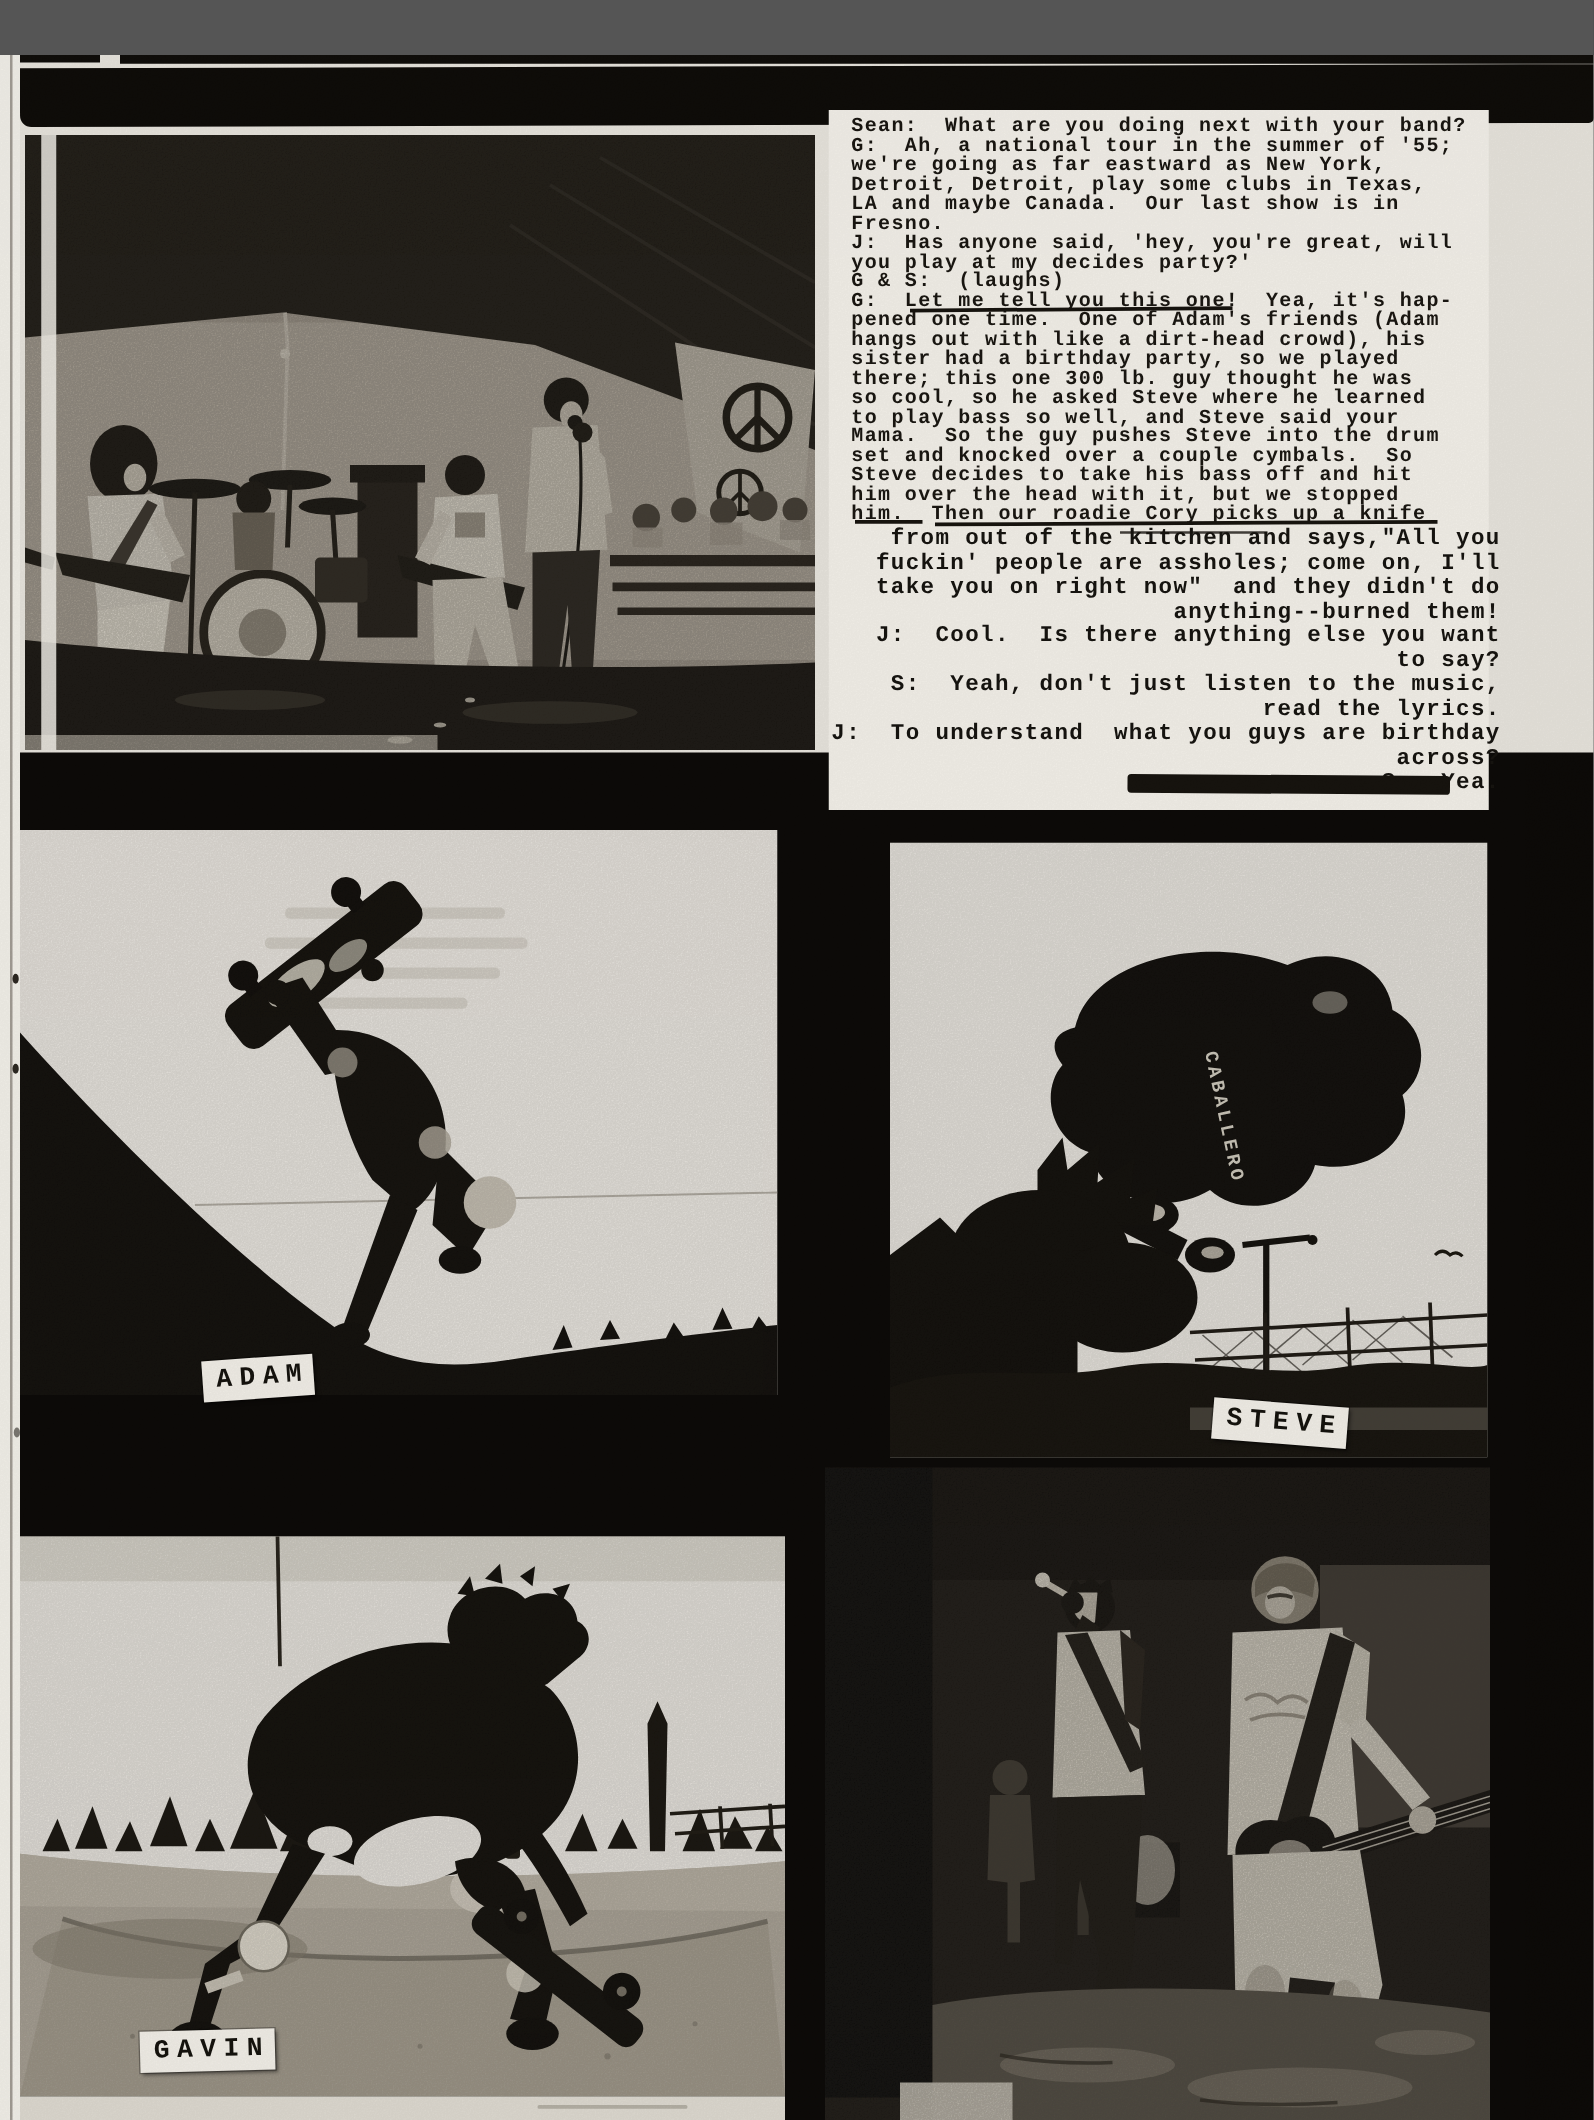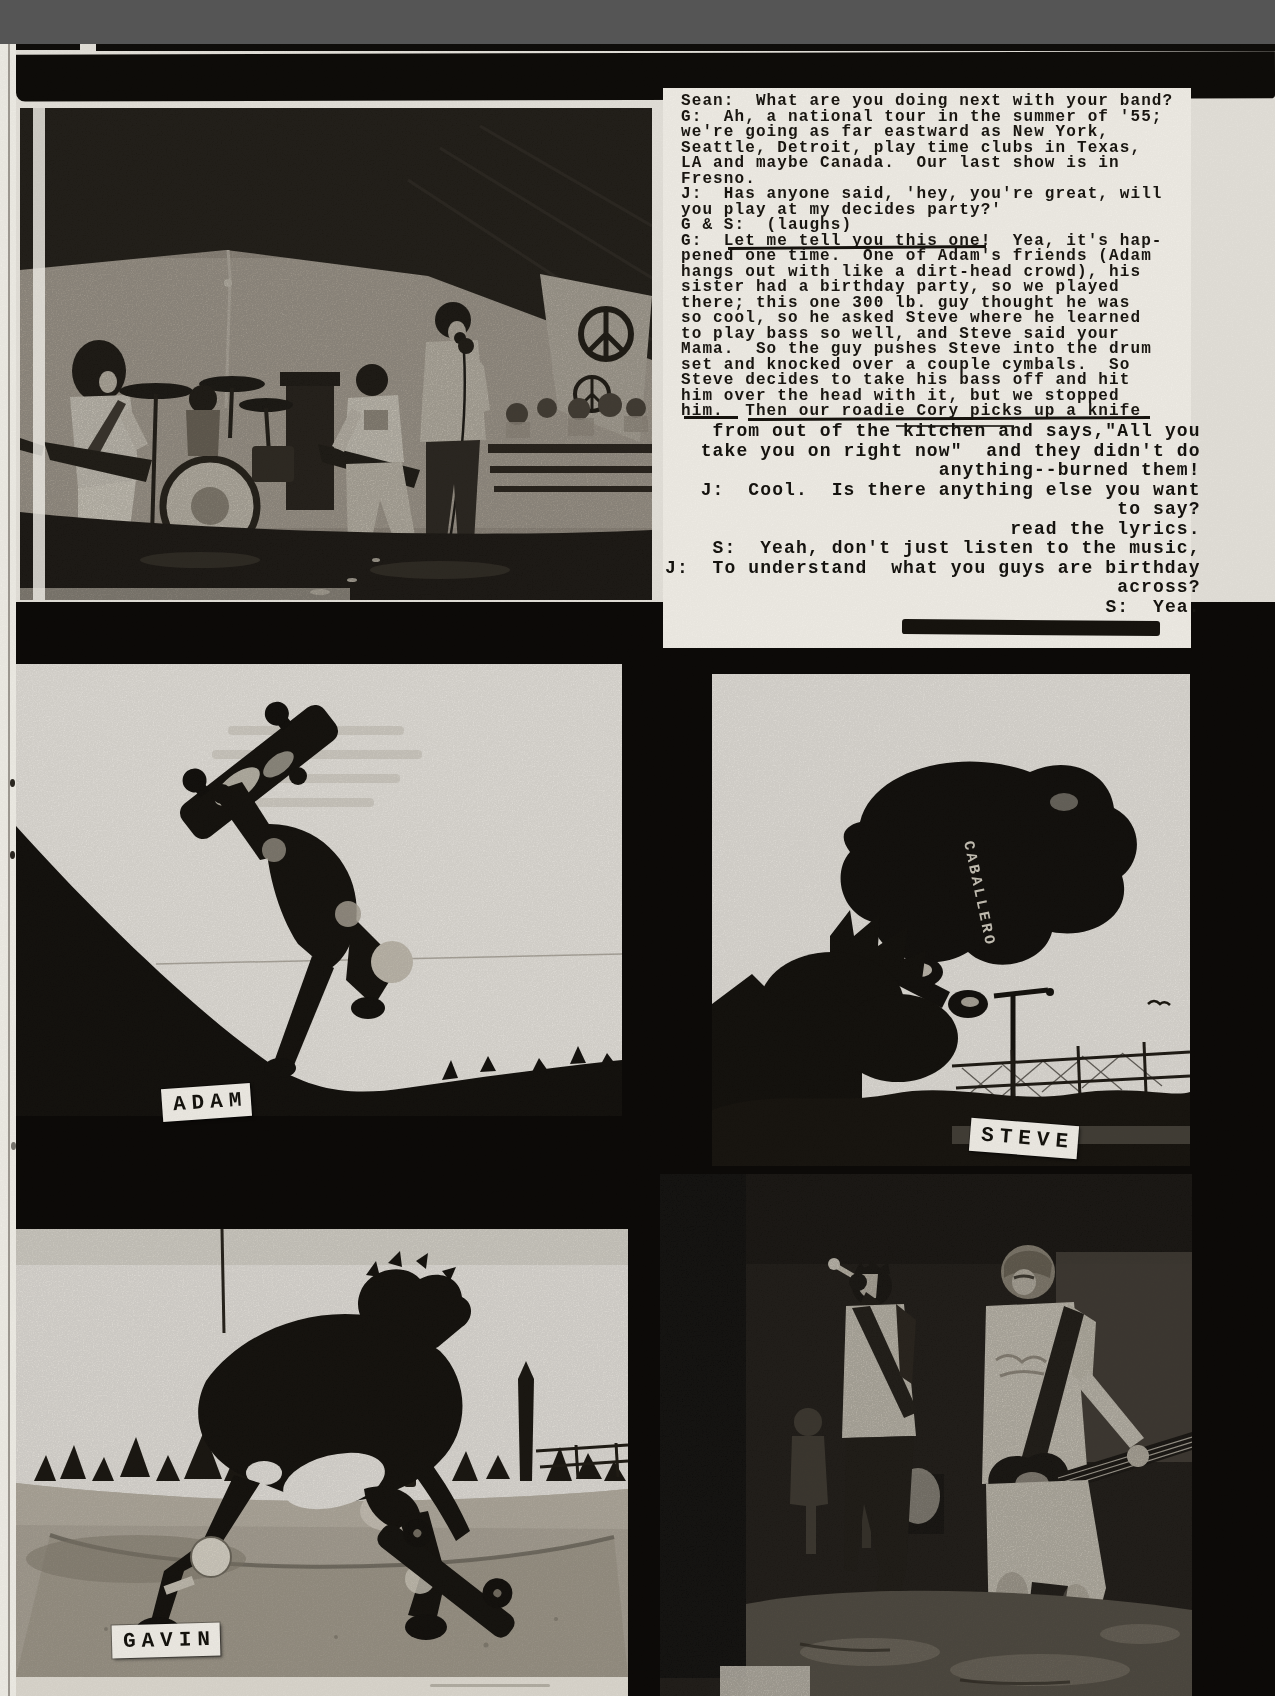--- a/index.html
+++ b/index.html
@@ -170,47 +170,48 @@
       <rect width="632" height="492" filter="url(#grain)" opacity="0.32"></rect>
     </svg>
   </div>
   <div class="abs scan-gap"></div>
 
   <div class="abs interview">
     <div class="small-block">
       <div class="tl-small">Sean:  What are you doing next with your band?</div>
       <div class="tl-small">G:  Ah, a national tour in the summer of '55;</div>
       <div class="tl-small">we're going as far eastward as New York,</div>
-      <div class="tl-small">Seattle, Detroit, play time clubs in Texas,</div>
+      <div class="tl-small">Detroit, Detroit, play some clubs in Texas,</div>
       <div class="tl-small">LA and maybe Canada.  Our last show is in</div>
       <div class="tl-small">Fresno.</div>
       <div class="tl-small">J:  Has anyone said, 'hey, you're great, will</div>
       <div class="tl-small">you play at my decides party?'</div>
       <div class="tl-small">G &amp; S:  (laughs)</div>
       <div class="tl-small">G:  Let me tell you this one!  Yea, it's hap-</div>
       <div class="tl-small">pened one time.  One of Adam's friends (Adam</div>
       <div class="tl-small">hangs out with like a dirt-head crowd), his</div>
       <div class="tl-small">sister had a birthday party, so we played</div>
       <div class="tl-small">there; this one 300 lb. guy thought he was</div>
       <div class="tl-small">so cool, so he asked Steve where he learned</div>
       <div class="tl-small">to play bass so well, and Steve said your</div>
       <div class="tl-small">Mama.  So the guy pushes Steve into the drum</div>
       <div class="tl-small">set and knocked over a couple cymbals.  So</div>
       <div class="tl-small">Steve decides to take his bass off and hit</div>
       <div class="tl-small">him over the head with it, but we stopped</div>
       <div class="tl-small">him.  Then our roadie Cory picks up a knife</div>
     </div>
     <div class="large-block">
       <div class="tl-large">from out of the kitchen and says,"All you</div>
+      <div class="tl-large">fuckin' people are assholes; come on, I'll</div>
       <div class="tl-large">take you on right now"  and they didn't do</div>
       <div class="tl-large">anything--burned them!</div>
       <div class="tl-large">J:  Cool.  Is there anything else you want</div>
       <div class="tl-large">to say?</div>
+      <div class="tl-large">S:  Yeah, don't just listen to the music,</div>
       <div class="tl-large">read the lyrics.</div>
-      <div class="tl-large">S:  Yeah, don't just listen to the music,</div>
       <div class="tl-large">J:  To understand  what you guys are birthday</div>
       <div class="tl-large">across?</div>
       <div class="tl-large">S:  Yea.</div>
     </div>
   </div>
 
   <div class="abs ink-mark" style="left:728px;top:202px;width:258px;height:3px;transform:rotate(-0.4deg);"></div>
   <div class="abs ink-mark" style="left:684px;top:372px;width:54px;height:3px;"></div>
   <div class="abs ink-mark" style="left:748px;top:373px;width:402px;height:3px;transform:rotate(-0.3deg);"></div>
   <div class="abs ink-mark" style="left:896px;top:381px;width:118px;height:2px;opacity:.8;"></div>

